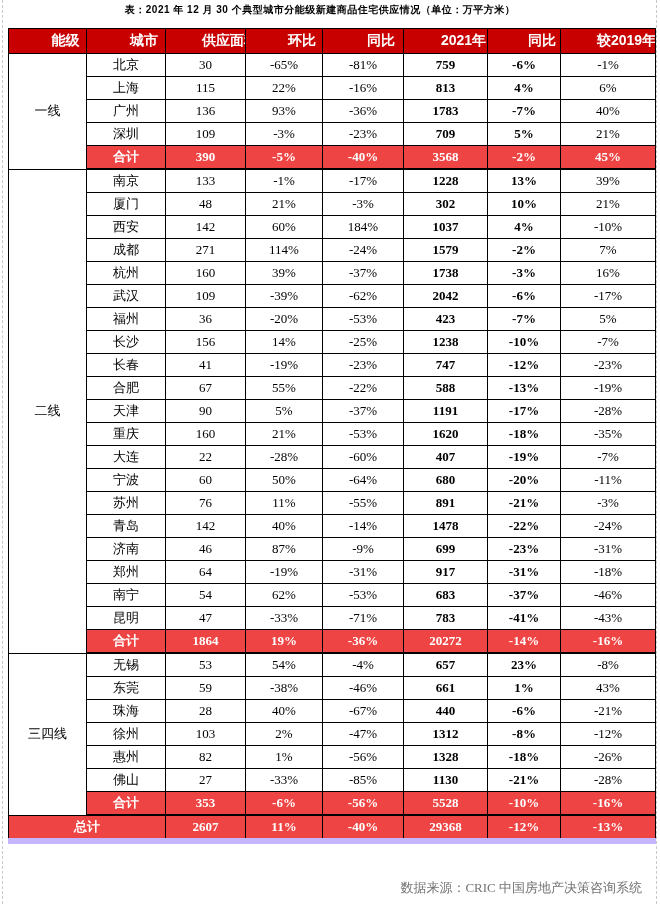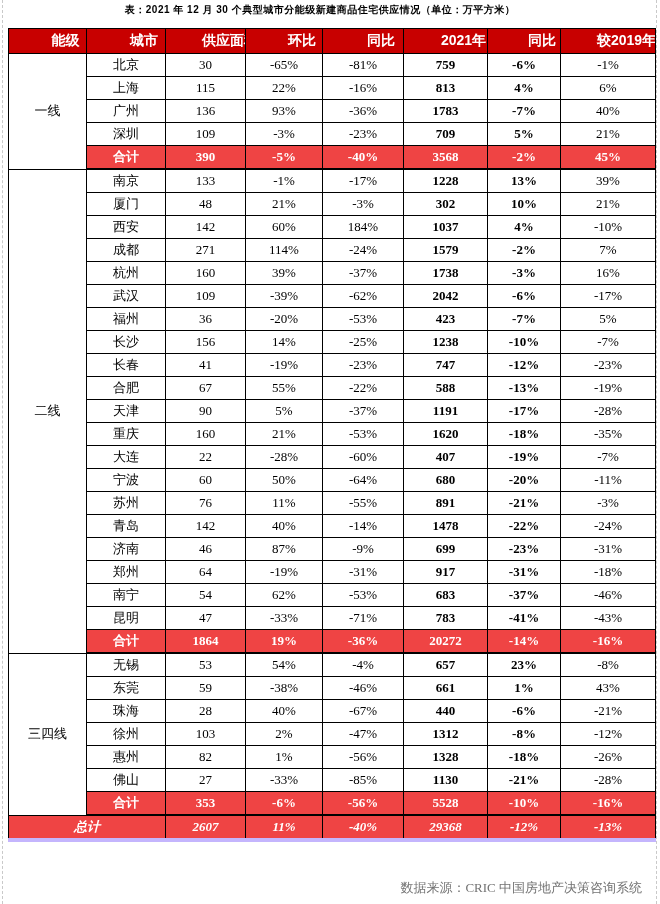--- a/index.html
+++ b/index.html
@@ -30,21 +30,21 @@
   }
   table.supply td{height:22px;font-size:13px;background:#fff;}
   td.tier-cell{border-left:none;border-bottom:2px solid #000;font-size:13px;}
   th.first{border-left:none;}
   td.city-cell{font-size:13px;}
   td.bold-col{font-weight:bold;}
   tr.total-row td{
     background:#ef4444;color:#fff;font-weight:bold;
   }
   tr.section-end td{border-bottom:2px solid #000;}
-  tr.grand-row td{border-bottom:4px solid #c4b5fd;font-style:italic;}
+  tr.grand-row td{border-bottom:6px solid #c4b5fd;}
   td.grand-label{border-left:none;}
   .source{
     position:absolute;top:879px;right:18px;font-size:13px;color:#737373;
     font-family:"Liberation Serif", serif;
   }
 </style>
 </head>
 <body>
 
 <div class="page-edge edge-left"></div>

